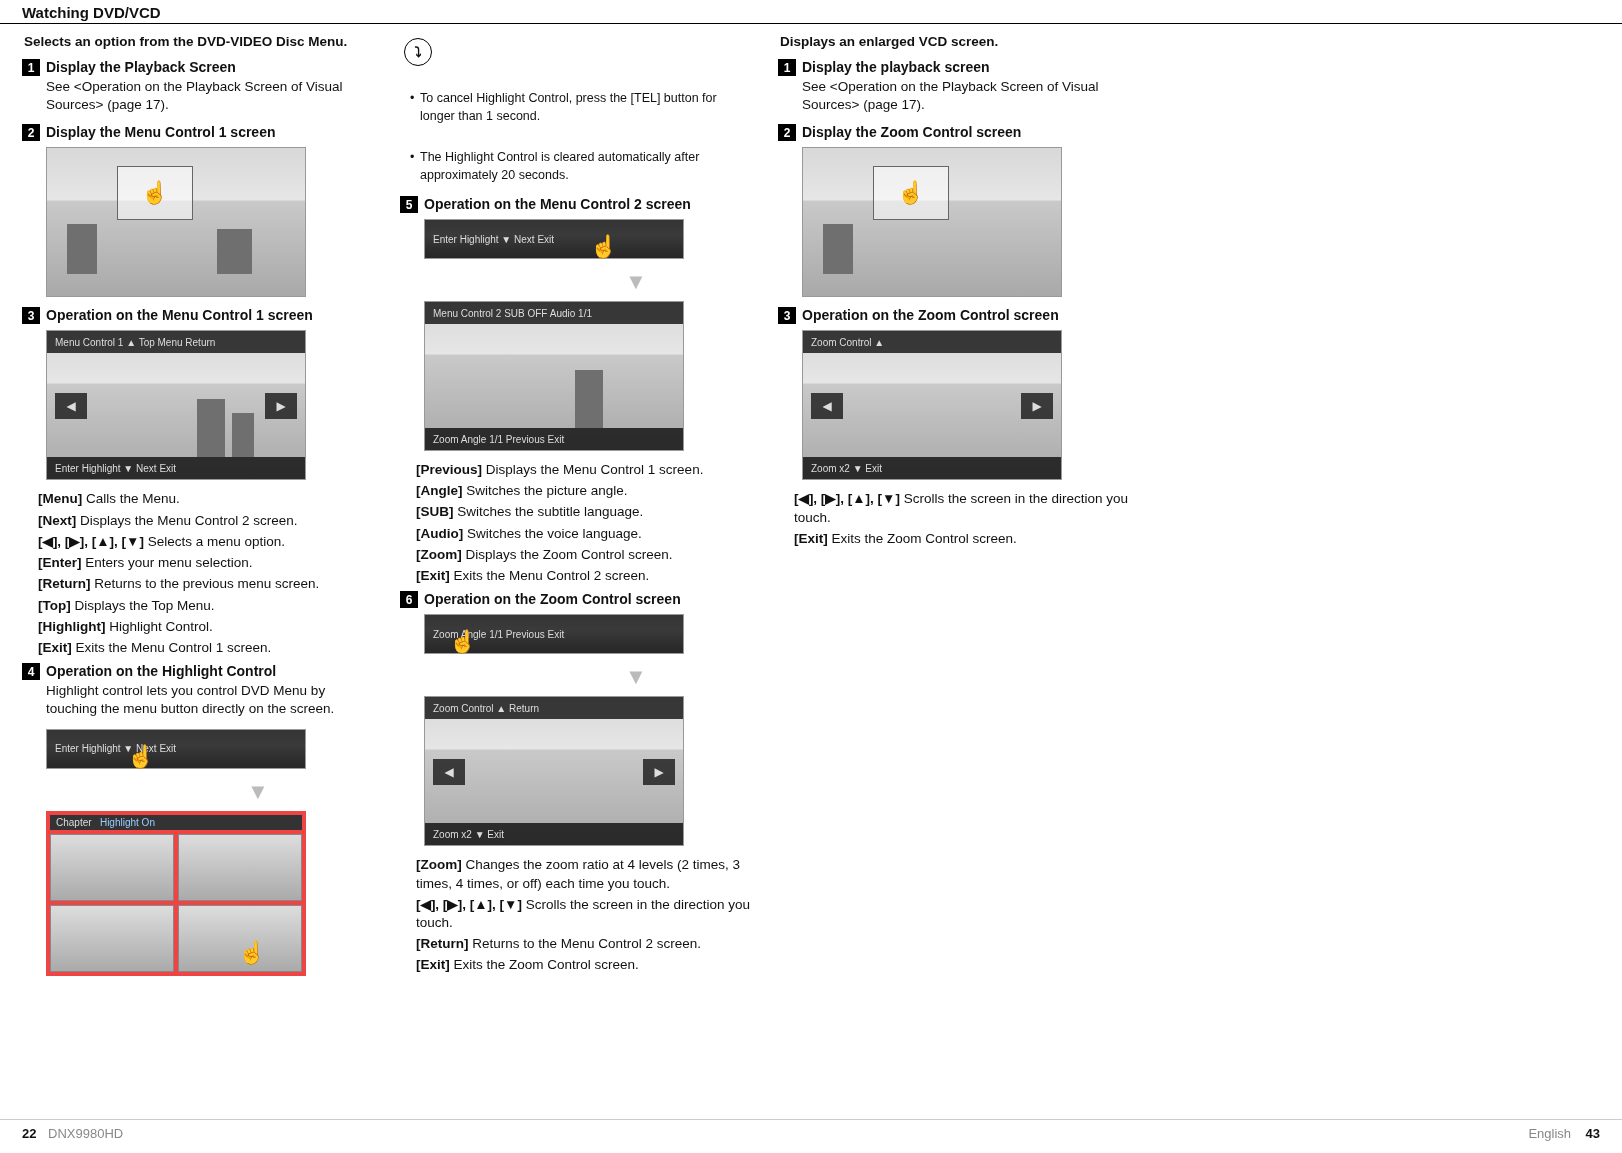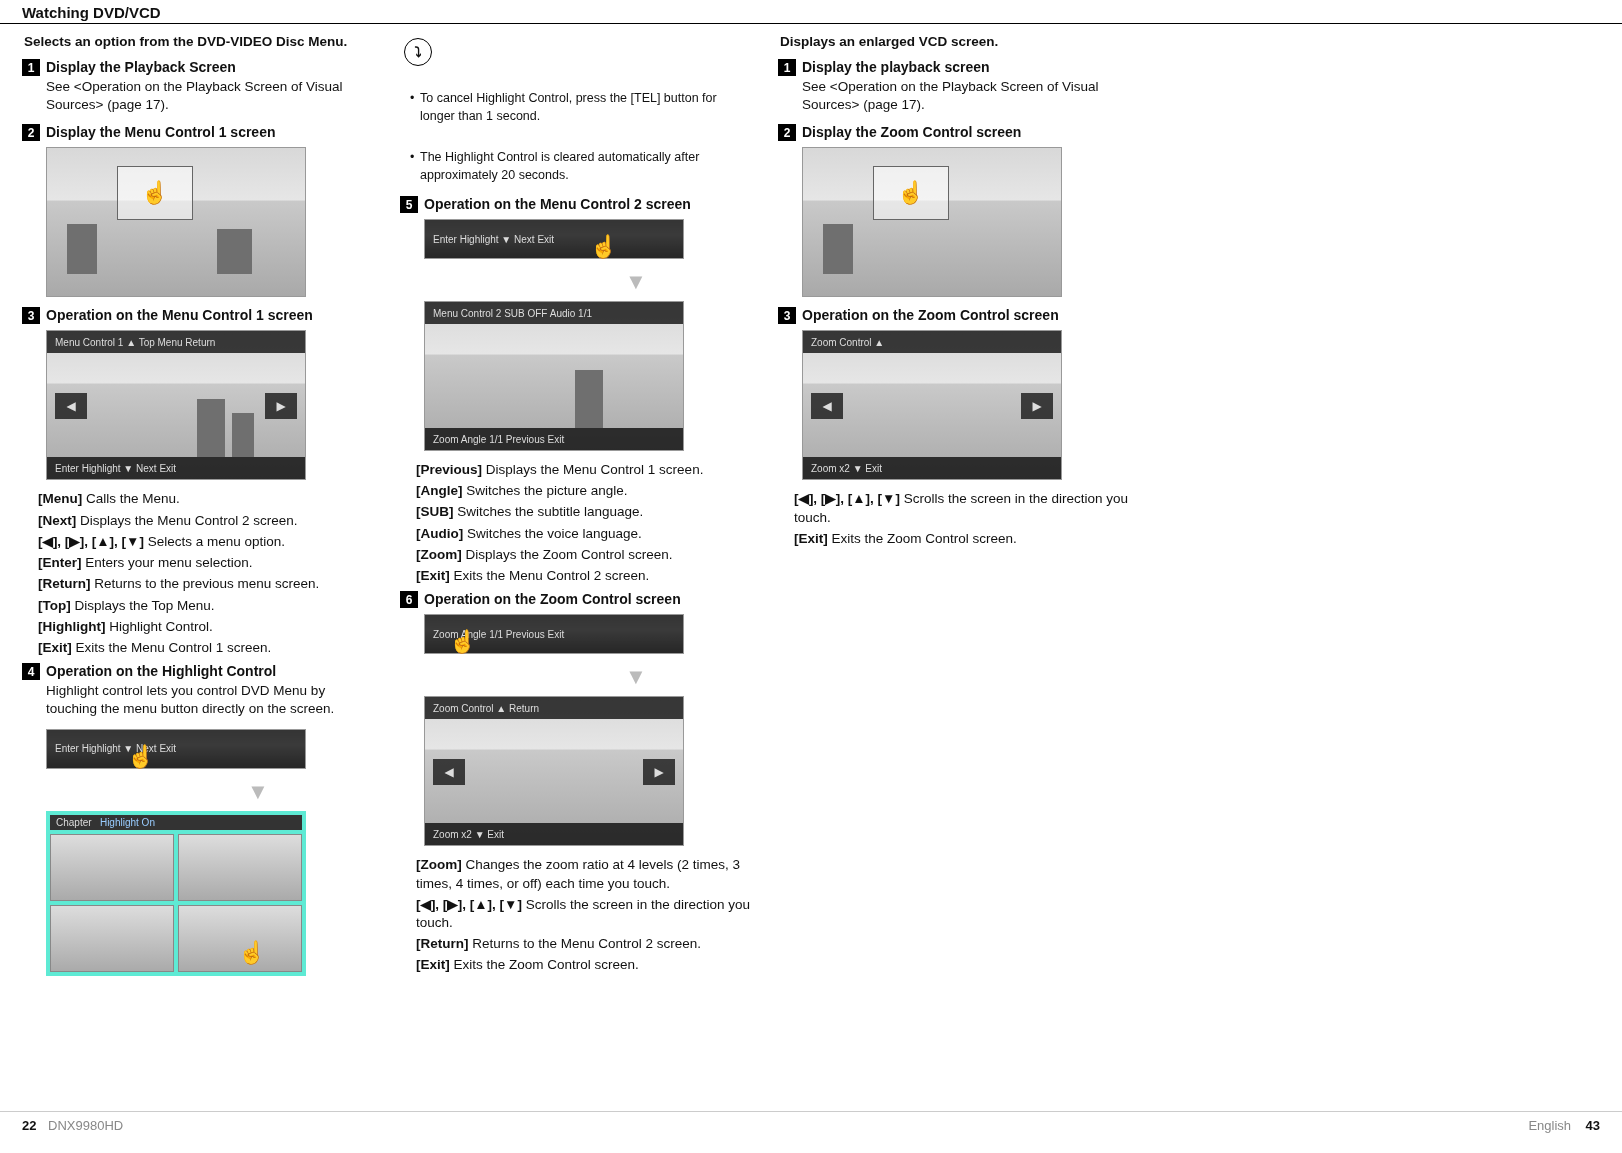--- a/index.html
+++ b/index.html
@@ -22,24 +22,24 @@
   .handicon { font-size: 22px; }
   .overlay-bar { position: absolute; left: 0; right: 0; height: 22px; background: rgba(0,0,0,0.75); color: #ddd; font-size: 10px; display: flex; align-items: center; gap: 10px; padding: 0 8px; }
   .overlay-bar.top { top: 0; }
   .overlay-bar.bot { bottom: 0; }
   .arrow-btn { position:absolute; width:32px; height:26px; background:rgba(0,0,0,0.7); color:#ddd; display:flex; align-items:center; justify-content:center; font-size:12px; }
   .down-arrow { text-align:center; margin: 4px 0 4px 120px; font-size: 22px; color: #bbb; }
   .note-icon { width: 28px; height: 28px; border:1.5px solid #000; border-radius:50%; display:flex; align-items:center; justify-content:center; margin: 4px 0 8px 4px; font-size:14px; font-weight:700; }
   .bullets { margin: 0 4px 12px 10px; }
   .bullets li { list-style: none; position: relative; padding-left: 10px; font-size: 12.5px; line-height: 1.4; margin-bottom: 2px; margin-top: 24px; }
   .bullets li::before { content:"•"; position:absolute; left:0; }
-  .footer { position:absolute; bottom: 12px; left:0; right:0; display:flex; justify-content:space-between; padding: 8px 22px; font-size: 13px; border-top: 1px solid #ccc; padding-top: 6px; }
+  .footer { position:absolute; bottom: 12px; left:0; right:0; display:flex; justify-content:space-between; padding: 0 22px; font-size: 13px; border-top: 1px solid #ccc; padding-top: 6px; }
   .footer .pn { font-weight:700; }
   .footer .model { color:#888; margin-left:8px; }
-  .thumbs { width:260px; height:165px; margin:6px 0 10px 24px; background:#5eead4; display:grid; grid-template-columns:1fr 1fr; grid-template-rows:auto 1fr 1fr; gap:4px; padding:4px; position:relative; }
+  .thumbs { width:260px; height:165px; margin:6px 0 10px 24px; background:#ef4444; display:grid; grid-template-columns:1fr 1fr; grid-template-rows:auto 1fr 1fr; gap:4px; padding:4px; position:relative; }
   .thumbs .chapterbar { grid-column: 1 / 3; background:#333; color:#ddd; font-size:10px; padding:2px 6px; }
   .thumbs .t { background: linear-gradient(180deg,#ddd,#aaa); border:1px solid #888; }
   .thumbs .hand { position:absolute; right:40px; bottom:10px; font-size:22px; }
   .sky { position:absolute; inset:0; background: linear-gradient(180deg,#d8d8d8 0%, #e6e6e6 35%, #c9c9c9 36%, #a9a9a9 100%); }
   .bld { position:absolute; bottom:22px; background:#6f6f6f; }
 </style>
 </head>
 <body>
 
 <div class="page-header">Watching DVD/VCD</div>

